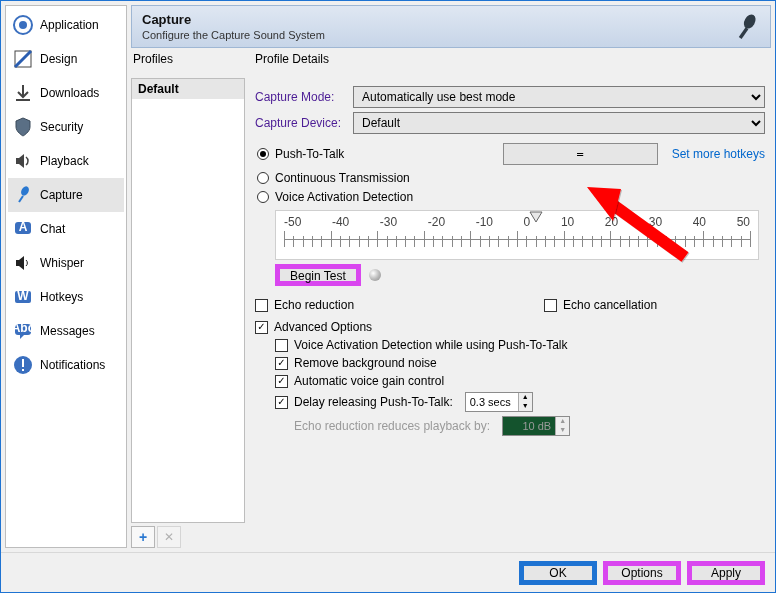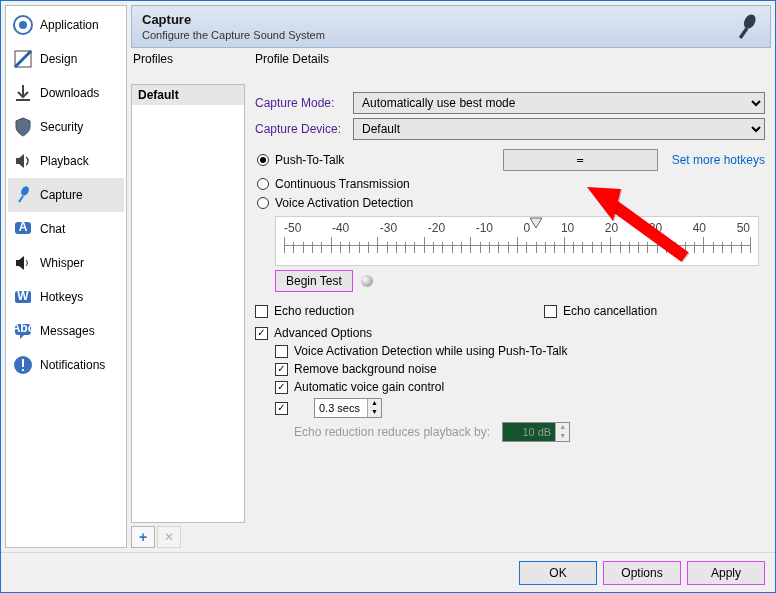--- a/index.html
+++ b/index.html
@@ -14,21 +14,21 @@
   .side-item.selected{background:#e5e5e5;}
   .side-icon{width:22px;height:22px;display:flex;align-items:center;justify-content:center;}
   .side-label{color:#000;}
   .content{flex:1;display:flex;flex-direction:column;gap:0;}
   .banner{border:1px solid #9fb7d4;background:linear-gradient(#dfe7f2,#c7d5e8);padding:6px 46px 6px 10px;position:relative;}
   .banner h1{margin:0;font-size:13px;font-weight:bold;color:#111;}
   .banner .sub{font-size:11px;color:#333;margin-top:2px;}
   .banner-ic{position:absolute;right:8px;top:6px;}
   .splitcols{display:flex;gap:8px;margin-top:4px;flex:1;min-height:0;}
   .profiles-col{width:114px;display:flex;flex-direction:column;}
-  .colhead{font-size:12px;color:#000;margin-bottom:18px;padding-left:2px;}
+  .colhead{font-size:12px;color:#000;margin-bottom:12px;padding-left:2px;}
   .profile-list{flex:1;border:1px solid #bdbdbd;background:#fff;}
   .profile-item{padding:3px 6px;background:#e6e6e6;font-weight:bold;}
   .profile-btns{display:flex;gap:2px;margin-top:3px;}
   .toolbtn{width:24px;height:22px;border:1px solid #b5b5b5;background:#f8f8f8;display:flex;align-items:center;justify-content:center;}
   .toolbtn.disabled{opacity:.45;}
   .details-col{flex:1;display:flex;flex-direction:column;overflow:hidden;}
   .detbody{border-top:none;flex:1;padding:4px 6px 2px 2px;}
   .row{display:flex;align-items:center;gap:6px;margin:4px 0;}
   .lblcol{width:92px;color:#4c1d95;}
   select.combo{flex:1;height:22px;border:1px solid #7a7a7a;background:#e6e6e6;padding:0 4px;}
@@ -36,21 +36,21 @@
   .radio .dot{width:12px;height:12px;border:1px solid #333;border-radius:50%;display:flex;align-items:center;justify-content:center;background:#fff;}
   .radio.sel .dot::after{content:"";width:6px;height:6px;background:#000;border-radius:50%;}
   .hotkeybox{width:155px;height:22px;border:1px solid #8c8c8c;background:#e6e6e6;text-align:center;line-height:20px;font-family:monospace;}
   .link{color:#0066cc;cursor:default;}
   .scale{margin:6px 6px 2px 20px;border:1px solid #cfcfcf;background:#fff;padding:4px 8px 8px 8px;position:relative;}
   .ticks{display:flex;justify-content:space-between;font-size:10px;color:#444;}
   .ruler{height:24px;position:relative;margin-top:-2px;}
   .ruler::before{content:"";position:absolute;left:0;right:0;top:12px;height:1px;background:#888;}
   .ruler .minor{position:absolute;top:8px;bottom:4px;width:1px;background:#888;}
   .pointer{position:absolute;top:0;left:54%;transform:translateX(-50%);}
-  .btn{height:22px;border:1px solid #d946ef;background:#e6e6e6;padding:0 10px;}
+  .btn{height:22px;border:5px solid #d946ef;background:#e6e6e6;padding:0 10px;}
   .chk{display:flex;align-items:center;gap:6px;margin:4px 0;}
   .chkbox{width:13px;height:13px;border:1px solid #333;background:#fff;display:flex;align-items:center;justify-content:center;font-size:10px;line-height:1;color:#000;}
   .indent{margin-left:20px;}
   .disabled-text{color:#9a9a9a;}
   .spin{display:inline-flex;border:1px solid #8c8c8c;height:20px;}
   .spin input{border:none;width:52px;padding:0 4px;font-size:11px;background:#fff;}
   .spin.disabled input{background:#14532d;color:#9a9a9a;text-align:right;}
   .spin .arrows{width:14px;display:flex;flex-direction:column;border-left:1px solid #aaa;}
   .spin .arrows div{flex:1;font-size:7px;text-align:center;line-height:8px;background:#eee;}
   .footer{height:40px;border-top:1px solid #d8d8d8;display:flex;justify-content:flex-end;align-items:center;gap:6px;padding:8px 10px;background:#f0f0f0;}
@@ -330,21 +330,22 @@
               <div class="chk">
                 <span class="chkbox">✓</span>
                 <span>Remove background noise</span>
               </div>
               <div class="chk">
                 <span class="chkbox">✓</span>
                 <span>Automatic voice gain control</span>
               </div>
               <div class="chk">
                 <span class="chkbox">✓</span>
-                <span class="spin" style="margin-left:20px;">
+                <span>Delay releasing Push-To-Talk:</span>
+                <span class="spin" style="margin-left:6px;">
                   <input value="0.3 secs" style="">
                   <span class="arrows">
                       <div>▲</div>
                       <div>▼</div>
                     </span>
                 </span>
               </div>
               <div class="chk disabled-text">
                 <span style="width:13px;"></span>
                 <span>Echo reduction reduces playback by:</span>

